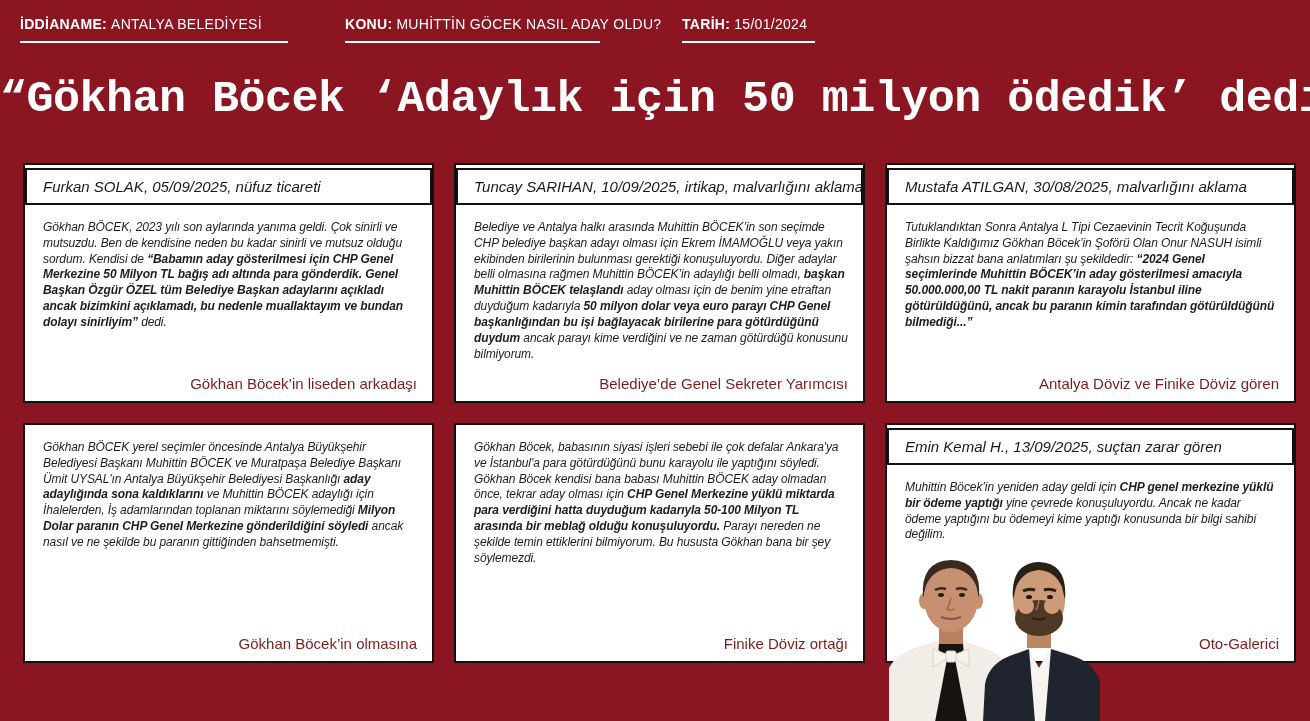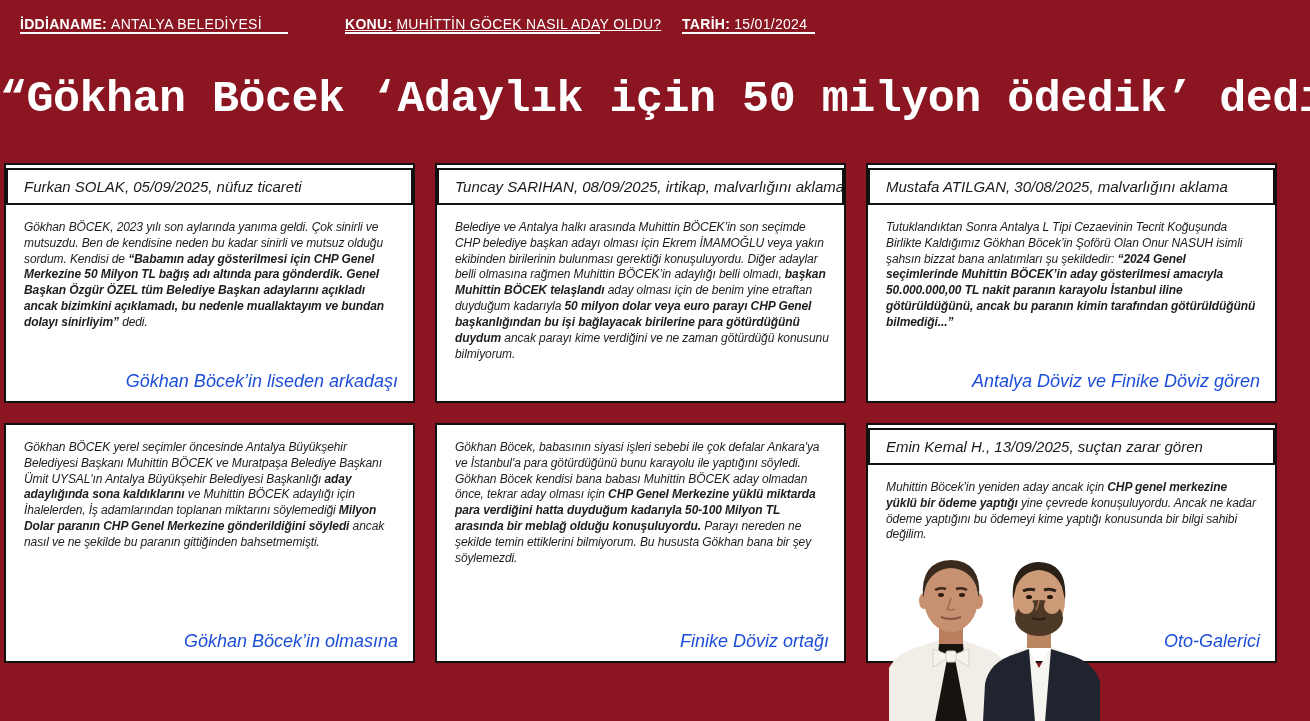--- a/index.html
+++ b/index.html
@@ -5,59 +5,59 @@
   html,body { margin:0; padding:0; background:#6d0f18; }
   .page {
     position:relative; width:1310px; height:721px; overflow:hidden;
     background:#8B1521;
     font-family:"Liberation Sans", sans-serif;
   }
 
   
   .topbar-item {
     position:absolute; top:16px; color:#ffffff; font-size:14px;
-    letter-spacing:.3px; border-bottom:2px solid #ffffff;
+    letter-spacing:.3px; padding-bottom:9px; border-bottom:2px solid #ffffff;
     white-space:nowrap;
   }
   .topbar-item .lbl { font-weight:700; }
   .topbar-item .val { font-weight:400; margin-left:4px; }
   #tb-case  { left:20px;  width:268px; }
-  #tb-topic { left:345px; width:255px;text-decoration:underline; }
+  #tb-topic { left:345px; width:255px; }
   #tb-date  { left:682px; width:133px; }
 
   
   .headline {
     position:absolute; top:70px; left:0; width:100%;
     text-align:center; color:#ffffff;
     font-family:Liberation Mono, monospace; font-weight:700;
     font-size:45px; letter-spacing:-0.5px; white-space:nowrap; line-height:1.35;
   }
 
   
   .grid {
-    position:absolute; left:4px; top:163px;
+    position:absolute; left:23px; top:163px;
     display:grid; grid-template-columns:repeat(3,411px);
     grid-template-rows:240px 240px; column-gap:27px; row-gap:30px;gap:20px;
   }
   .card {
     background:#ffffff; border:2px solid #111111;
     position:relative; box-sizing:border-box;
   }
   .card-header {
     border:2px solid #111111; margin:3px 0 0 0; padding:8px 16px;
     font-style:italic; font-size:15px; color:#1a1a1a; white-space:nowrap; overflow:hidden;
   }
   .card-body {
     padding:15px 14px 0 18px; font-style:italic; font-size:12px;
     line-height:1.32; color:#1d1d1d; letter-spacing:-0.1px;
   }
   .card-body b { font-weight:700; }
   .card-attr {
     position:absolute; right:15px; bottom:9px;
-    font-style:italic; font-size:18px; color:#1d4ed8;
+    font-size:15px; color:#7f1d1d;
   }
 
   
   .photo { position:absolute; left:889px; top:554px; width:211px; height:167px; z-index:4; }
 </style>
 </head>
 <body>
 
 <div class="page">
 
@@ -77,23 +77,24 @@
     <section class="card">
       <div class="card-header">
         <span>Furkan SOLAK, 05/09/2025, nüfuz ticareti</span>
       </div>
       <div class="card-body"><span>Gökhan BÖCEK, 2023 yılı son aylarında yanıma geldi. Çok sinirli ve mutsuzdu. Ben de kendisine neden bu kadar sinirli ve mutsuz olduğu sordum. Kendisi de </span><b>“Babamın aday gösterilmesi için CHP Genel Merkezine 50 Milyon TL bağış adı altında para gönderdik. Genel Başkan Özgür ÖZEL tüm Belediye Başkan adaylarını açıkladı ancak bizimkini açıklamadı, bu nedenle muallaktayım ve bundan dolayı sinirliyim”</b><span> dedi.</span></div>
       <div class="card-attr">Gökhan Böcek’in liseden arkadaşı</div>
     </section>
 
     <section class="card">
       <div class="card-header">
-        <span>Tuncay SARIHAN, 08/09/2025, irtikap, malvarlığını aklama</span>
+        <span>Tuncay SARIHAN, 10/09/2025, irtikap, malvarlığını aklama</span>
       </div>
       <div class="card-body"><span>Belediye ve Antalya halkı arasında Muhittin BÖCEK’in son seçimde CHP belediye başkan adayı olması için Ekrem İMAMOĞLU veya yakın ekibinden birilerinin bulunması gerektiği konuşuluyordu. Diğer adaylar belli olmasına rağmen Muhittin BÖCEK’in adaylığı belli olmadı, </span><b>başkan Muhittin BÖCEK telaşlandı</b><span> aday olması için de benim yine etraftan duyduğum kadarıyla </span><b>50 milyon dolar veya euro parayı CHP Genel başkanlığından bu işi bağlayacak birilerine para götürdüğünü duydum</b><span> ancak parayı kime verdiğini ve ne zaman götürdüğü konusunu bilmiyorum.</span></div>
+      <div class="card-attr">Belediye’de Genel Sekreter Yarımcısı</div>
     </section>
 
     <section class="card">
       <div class="card-header">
         <span>Mustafa ATILGAN, 30/08/2025, malvarlığını aklama</span>
       </div>
       <div class="card-body"><span>Tutuklandıktan Sonra Antalya L Tipi Cezaevinin Tecrit Koğuşunda Birlikte Kaldığımız Gökhan Böcek’in Şoförü Olan Onur NASUH isimli şahsın bizzat bana anlatımları şu şekildedir: </span><b>“2024 Genel seçimlerinde Muhittin BÖCEK’in aday gösterilmesi amacıyla 50.000.000,00 TL nakit paranın karayolu İstanbul iline götürüldüğünü, ancak bu paranın kimin tarafından götürüldüğünü bilmediği...”</b></div>
       <div class="card-attr">Antalya Döviz ve Finike Döviz gören</div>
     </section>
 
@@ -104,21 +105,21 @@
 
     <section class="card">
       <div class="card-body"><span>Gökhan Böcek, babasının siyasi işleri sebebi ile çok defalar Ankara'ya ve İstanbul'a para götürdüğünü bunu karayolu ile yaptığını söyledi. Gökhan Böcek kendisi bana babası Muhittin BÖCEK aday olmadan önce, tekrar aday olması için </span><b>CHP Genel Merkezine yüklü miktarda para verdiğini hatta duyduğum kadarıyla 50-100 Milyon TL arasında bir meblağ olduğu konuşuluyordu.</b><span> Parayı nereden ne şekilde temin ettiklerini bilmiyorum. Bu hususta Gökhan bana bir şey söylemezdi.</span></div>
       <div class="card-attr">Finike Döviz ortağı</div>
     </section>
 
     <section class="card">
       <div class="card-header">
         <span>Emin Kemal H., 13/09/2025, suçtan zarar gören</span>
       </div>
-      <div class="card-body"><span>Muhittin Böcek’in yeniden aday ancak için </span><b>CHP genel merkezine yüklü bir ödeme yaptığı</b><span> yine çevrede konuşuluyordu. Ancak ne kadar ödeme yaptığını bu ödemeyi kime yaptığı konusunda bir bilgi sahibi değilim.</span></div>
+      <div class="card-body"><span>Muhittin Böcek’in yeniden aday geldi için </span><b>CHP genel merkezine yüklü bir ödeme yaptığı</b><span> yine çevrede konuşuluyordu. Ancak ne kadar ödeme yaptığını bu ödemeyi kime yaptığı konusunda bir bilgi sahibi değilim.</span></div>
       <div class="card-attr">Oto-Galerici</div>
     </section>
   </div>
 
   <svg class="photo" viewBox="0 0 211 167" aria-hidden="true">
 
     <g>
       <path d="M-6,168 L-4,126 Q0,102 26,94 L50,86 L74,86 L100,96 Q118,102 122,126 L124,168 Z" fill="#F2EEE7"></path>
       <path d="M50,90 L74,90 L82,168 L42,168 Z" fill="#17130F"></path>
       <path d="M44,90 L58,105 L46,168 L32,168 Z" fill="#F2EEE7"></path>

